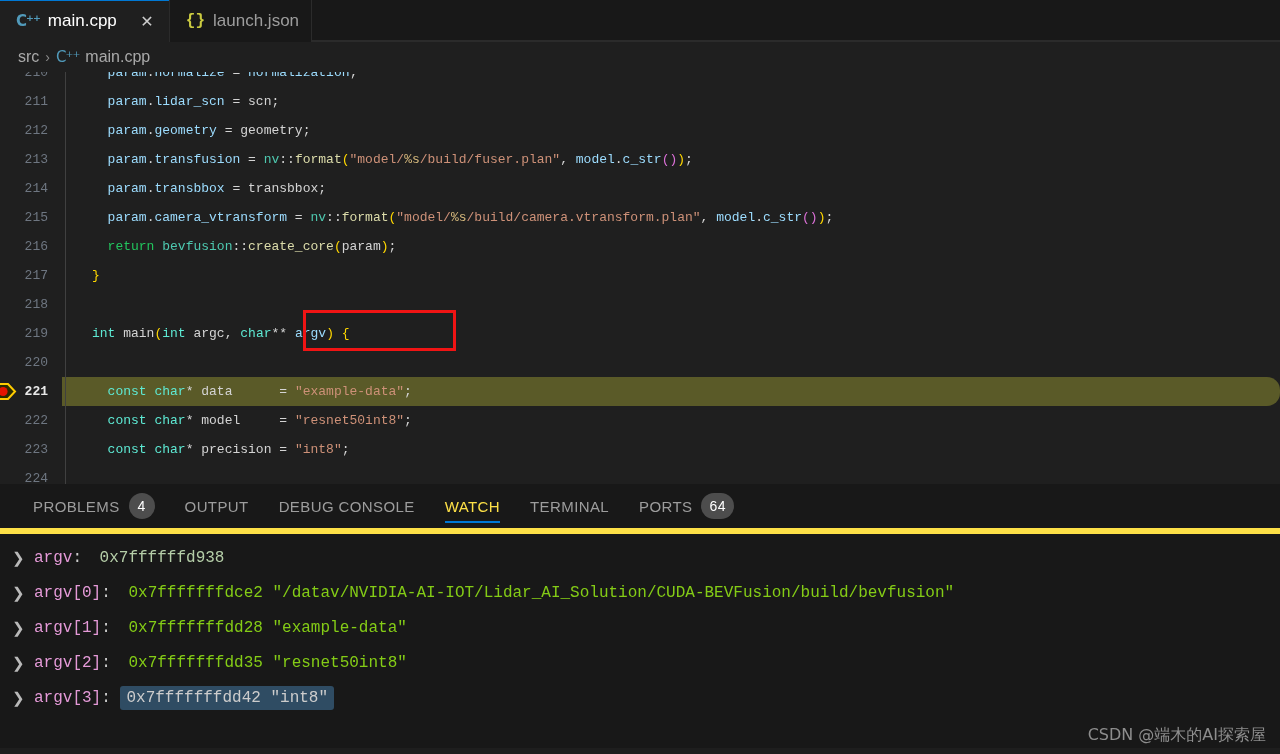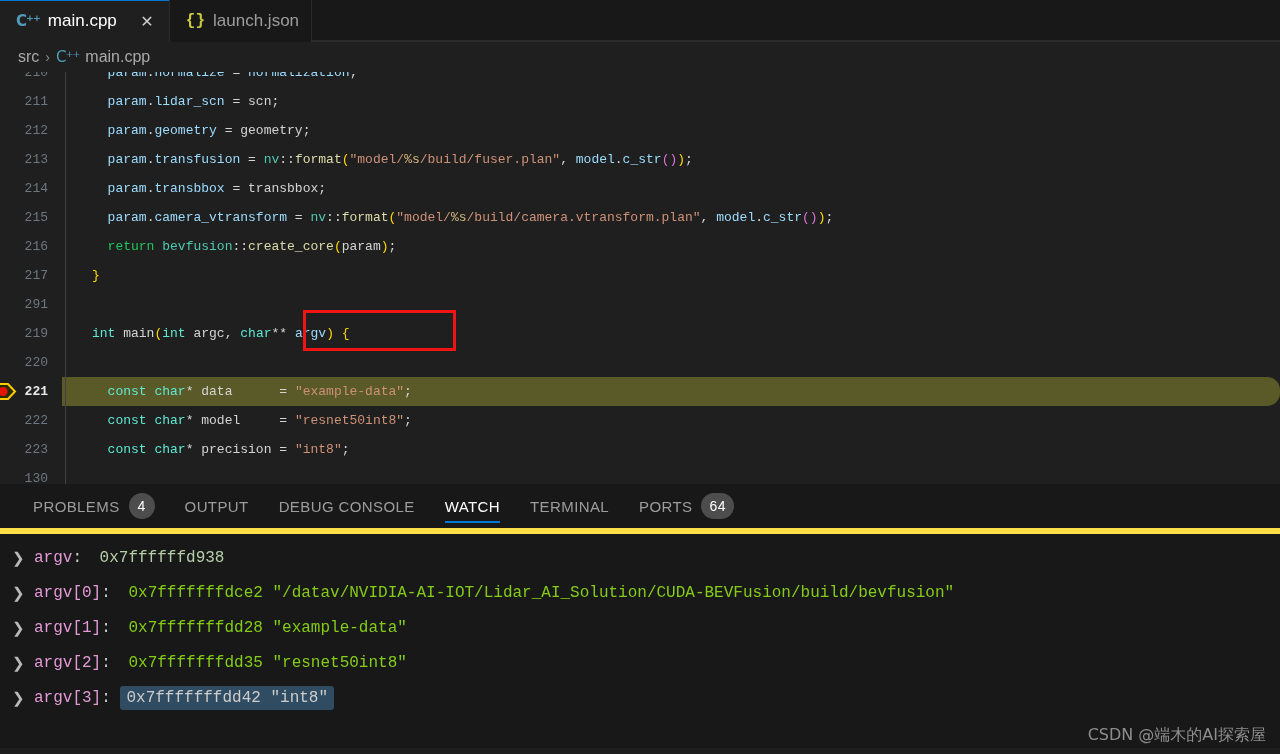--- a/index.html
+++ b/index.html
@@ -108,21 +108,21 @@
     border-bottom: 6px solid #fde047;
     background: #181818;
   }
   .ptab {
     display: flex; align-items: center; gap: 9px;
     height: 50px; padding: 0 15px; position: relative;
     font-size: 15px; letter-spacing: 0.4px;
     color: #9d9d9d; cursor: pointer;
     font-family: "Liberation Sans", sans-serif;
   }
-  .ptab.active { color: #ffffff; justify-content: center; }
+  .ptab.active { color: #fde047; justify-content: center; }
   .ptab.active::after {
     content: ""; position: absolute; left: 15px; right: 15px; bottom: 8px;
     height: 2px; background: #0078d4;
   }
   .pbadge {
     min-width: 26px; height: 26px; border-radius: 13px;
     background: #4d4d4d; color: #ffffff; font-size: 14px;
     display: flex; align-items: center; justify-content: center;
     padding: 0 8px; font-family: "Liberation Sans", sans-serif;
   }
@@ -186,30 +186,30 @@
 
   <div class="editor" id="editor">
       <div class="code-row" style="margin-top: -14px;"><div class="gutter">210</div><div class="indentline"></div><div class="code-text"><span class="t-plain">  </span><span class="t-var">param</span><span class="t-plain">.</span><span class="t-var">normalize</span><span class="t-plain"> = </span><span class="t-var">normalization</span><span class="t-plain">;</span></div></div>
       <div class="code-row"><div class="gutter">211</div><div class="indentline"></div><div class="code-text"><span class="t-plain">  </span><span class="t-var">param</span><span class="t-plain">.</span><span class="t-var">lidar_scn</span><span class="t-plain"> = </span><span class="t-plain">scn</span><span class="t-plain">;</span></div></div>
       <div class="code-row"><div class="gutter">212</div><div class="indentline"></div><div class="code-text"><span class="t-plain">  </span><span class="t-var">param</span><span class="t-plain">.</span><span class="t-var">geometry</span><span class="t-plain"> = </span><span class="t-plain">geometry</span><span class="t-plain">;</span></div></div>
       <div class="code-row"><div class="gutter">213</div><div class="indentline"></div><div class="code-text"><span class="t-plain">  </span><span class="t-var">param</span><span class="t-plain">.</span><span class="t-var">transfusion</span><span class="t-plain"> = </span><span class="t-ns">nv</span><span class="t-plain">::</span><span class="t-fn">format</span><span class="t-paren1">(</span><span class="t-str">"model/</span><span class="t-esc">%s</span><span class="t-str">/build/fuser.plan"</span><span class="t-plain">, </span><span class="t-var">model</span><span class="t-plain">.</span><span class="t-var">c_str</span><span class="t-paren2">(</span><span class="t-paren2">)</span><span class="t-paren1">)</span><span class="t-plain">;</span></div></div>
       <div class="code-row"><div class="gutter">214</div><div class="indentline"></div><div class="code-text"><span class="t-plain">  </span><span class="t-var">param</span><span class="t-plain">.</span><span class="t-var">transbbox</span><span class="t-plain"> = </span><span class="t-plain">transbbox</span><span class="t-plain">;</span></div></div>
       <div class="code-row"><div class="gutter">215</div><div class="indentline"></div><div class="code-text"><span class="t-plain">  </span><span class="t-var">param</span><span class="t-plain">.</span><span class="t-var">camera_vtransform</span><span class="t-plain"> = </span><span class="t-ns">nv</span><span class="t-plain">::</span><span class="t-fn">format</span><span class="t-paren1">(</span><span class="t-str">"model/</span><span class="t-esc">%s</span><span class="t-str">/build/camera.vtransform.plan"</span><span class="t-plain">, </span><span class="t-var">model</span><span class="t-plain">.</span><span class="t-var">c_str</span><span class="t-paren2">(</span><span class="t-paren2">)</span><span class="t-paren1">)</span><span class="t-plain">;</span></div></div>
       <div class="code-row"><div class="gutter">216</div><div class="indentline"></div><div class="code-text"><span class="t-plain">  </span><span class="t-key">return</span><span class="t-plain"> </span><span class="t-ns">bevfusion</span><span class="t-plain">::</span><span class="t-fn">create_core</span><span class="t-paren1">(</span><span class="t-plain">param</span><span class="t-paren1">)</span><span class="t-plain">;</span></div></div>
       <div class="code-row"><div class="gutter">217</div><div class="indentline" style="--x: 0;"></div><div class="code-text"><span class="t-brace">}</span></div></div>
-      <div class="code-row"><div class="gutter">291</div><div class="indentline" style="--x: 0;"></div><div class="code-text"></div></div>
+      <div class="code-row"><div class="gutter">218</div><div class="indentline" style="--x: 0;"></div><div class="code-text"></div></div>
       <div class="code-row"><div class="gutter">219</div><div class="indentline" style="--x: 0;"></div><div class="code-text"><span class="t-type">int</span><span class="t-plain"> </span><span class="t-plain">main</span><span class="t-paren1">(</span><span class="t-type">int</span><span class="t-plain"> argc</span><span class="t-plain">, </span><span class="t-type">char</span><span class="t-plain">** </span><span class="t-var">argv</span><span class="t-paren1">)</span><span class="t-plain"> </span><span class="t-brace">{</span></div></div>
       <div class="code-row"><div class="gutter">220</div><div class="indentline"></div><div class="code-text"></div></div>
       <div class="code-row exec"><div class="gutter">221<span class="bp-marker"><svg width="26" height="21" viewBox="0 0 26 21">
               <path d="M1 3 L14 3 L21 10.5 L14 18 L1 18 Z" fill="#2b2b00" stroke="#ffcc00" stroke-width="2"></path>
               <circle cx="9" cy="10.5" r="4.6" fill="#e51400"></circle>
             </svg></span></div><div class="indentline"></div><div class="code-text"><span class="t-plain">  </span><span class="t-type">const</span><span class="t-plain"> </span><span class="t-type">char</span><span class="t-plain">* data      = </span><span class="t-str">"example-data"</span><span class="t-plain">;</span></div></div>
       <div class="code-row"><div class="gutter">222</div><div class="indentline"></div><div class="code-text"><span class="t-plain">  </span><span class="t-type">const</span><span class="t-plain"> </span><span class="t-type">char</span><span class="t-plain">* model     = </span><span class="t-str">"resnet50int8"</span><span class="t-plain">;</span></div></div>
       <div class="code-row"><div class="gutter">223</div><div class="indentline"></div><div class="code-text"><span class="t-plain">  </span><span class="t-type">const</span><span class="t-plain"> </span><span class="t-type">char</span><span class="t-plain">* precision = </span><span class="t-str">"int8"</span><span class="t-plain">;</span></div></div>
-      <div class="code-row"><div class="gutter">130</div><div class="indentline"></div><div class="code-text"></div></div>
+      <div class="code-row"><div class="gutter">224</div><div class="indentline"></div><div class="code-text"></div></div>
       <div class="redbox" title="char** argv)" style="left: 303px; top: 238px; width: 153px; height: 41px; border-color: rgb(240, 20, 20);"></div>
     </div>
 
   <div class="panel">
     <div class="panel-tabs" id="panel-tabs">
         <div class="ptab">
           <span>PROBLEMS</span>
           <span class="pbadge">4</span>
         </div>
         <div class="ptab">

